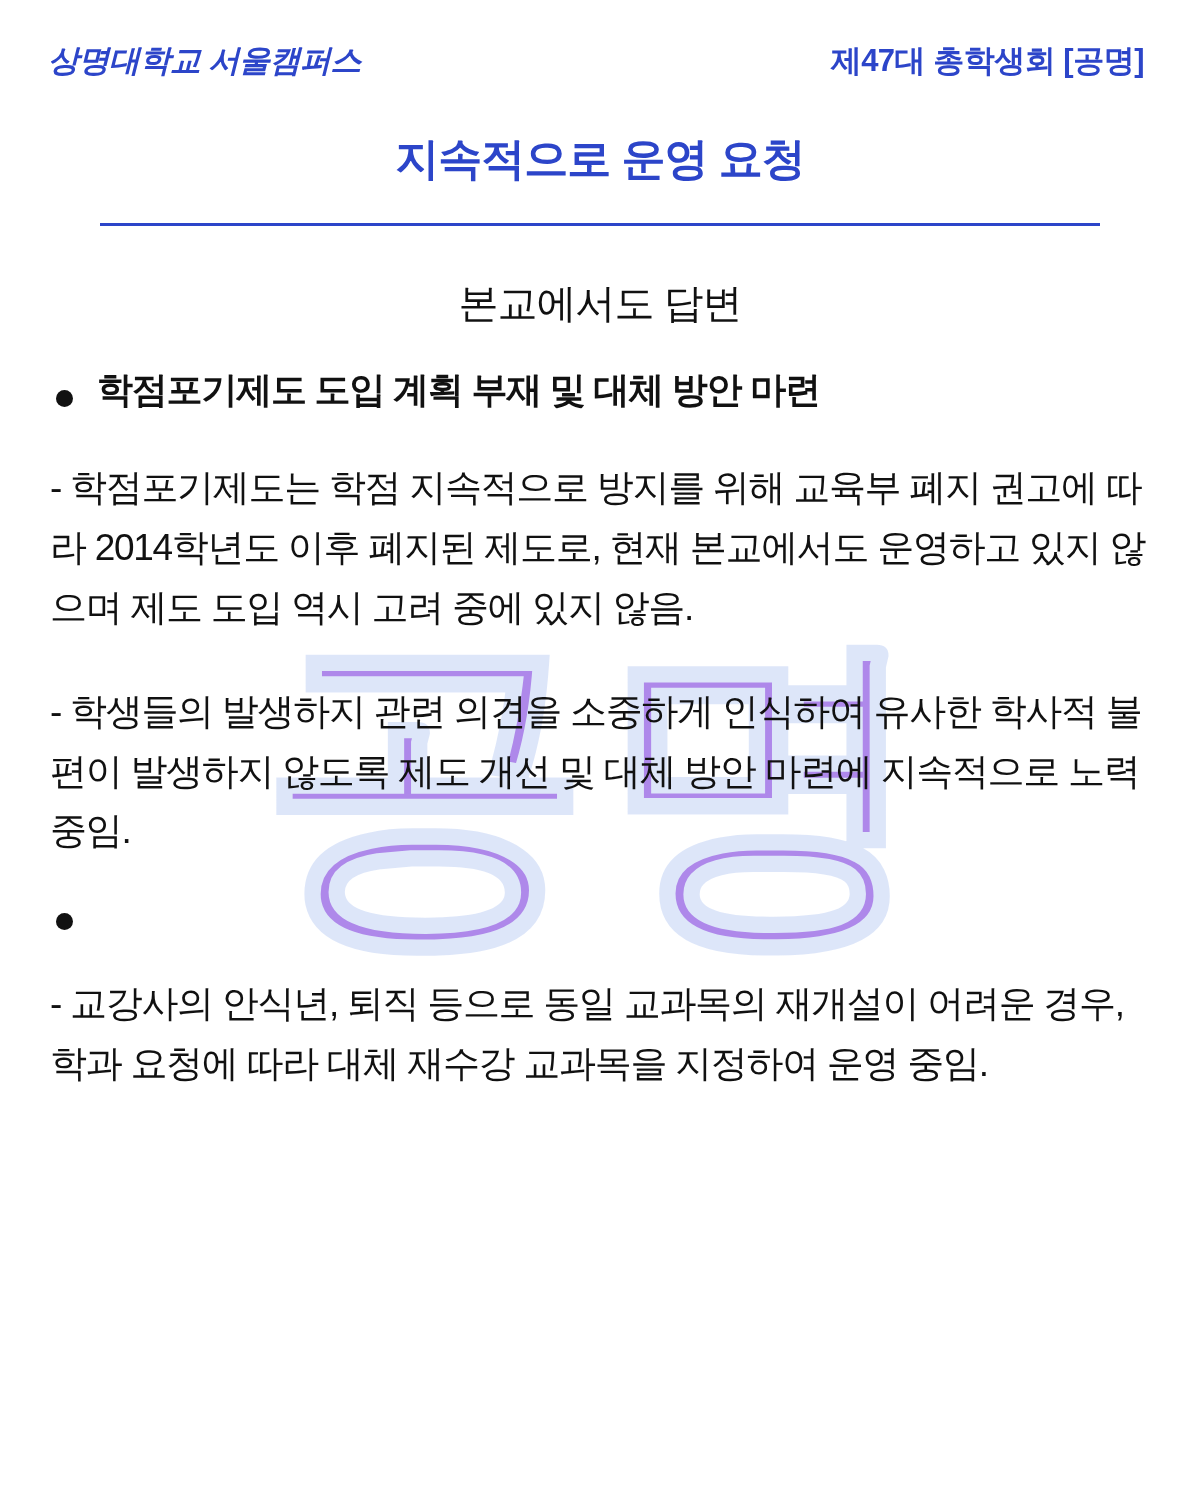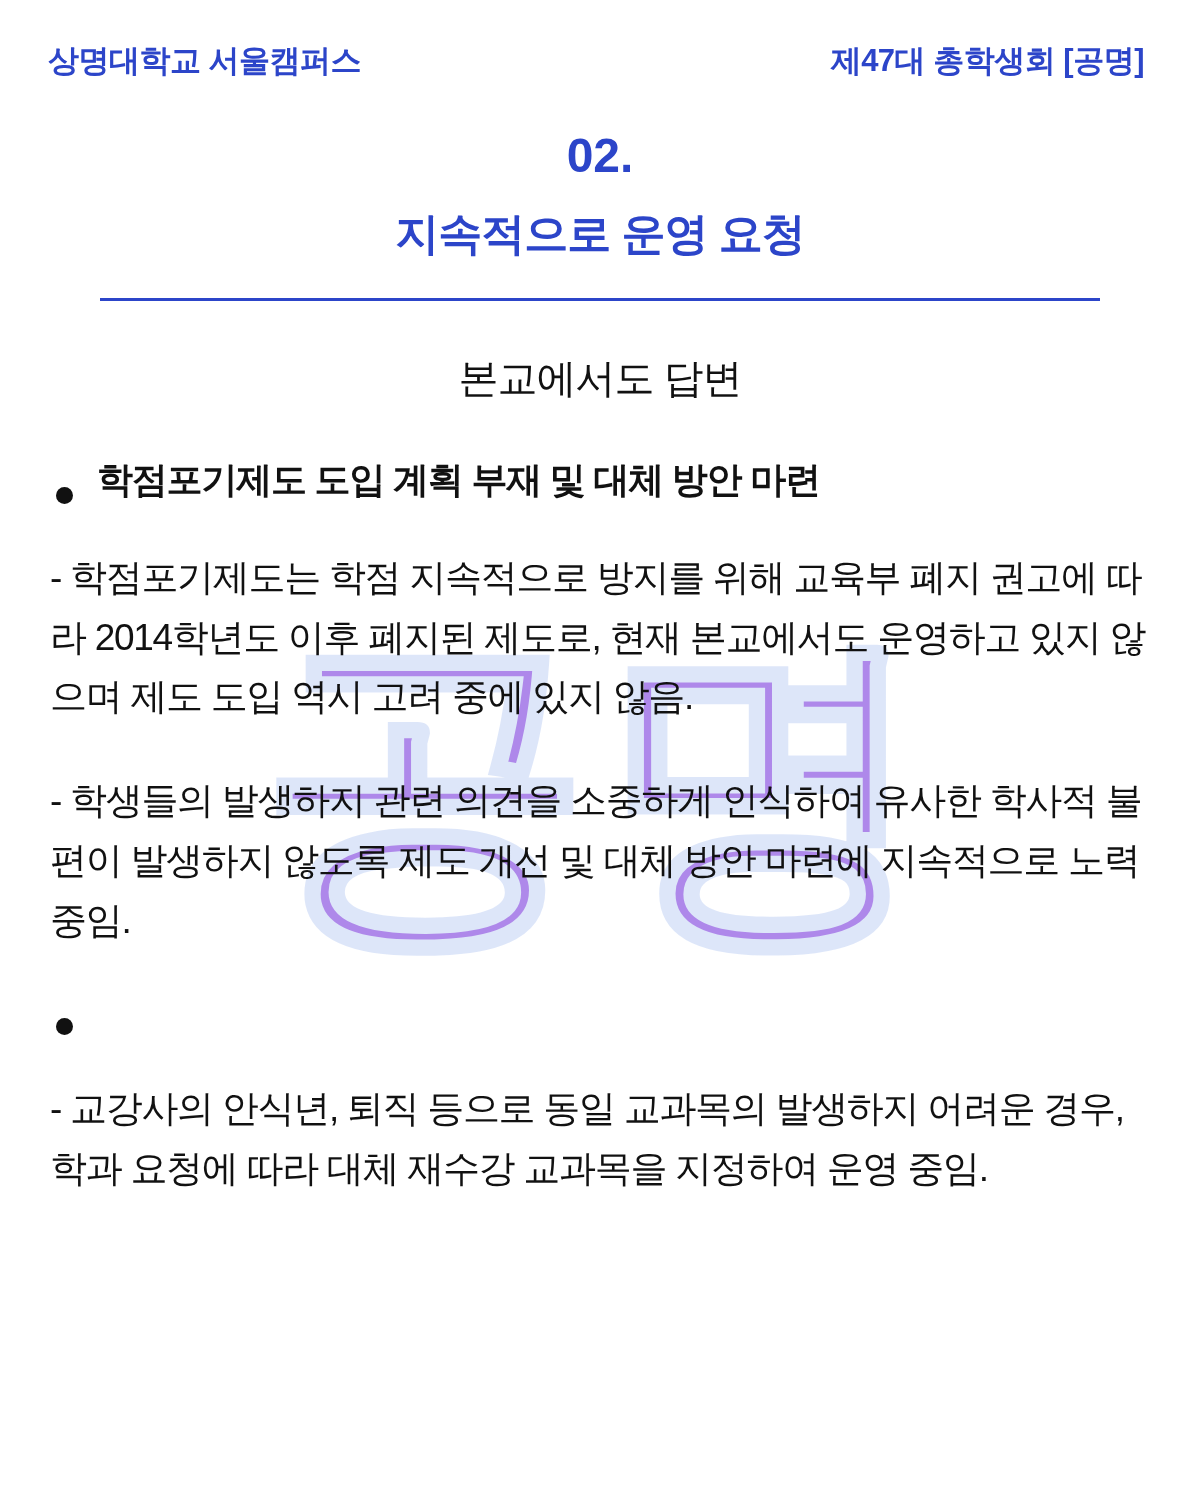--- a/index.html
+++ b/index.html
@@ -45,20 +45,21 @@
     display: flex;
     justify-content: space-between;
     align-items: flex-start;
     padding-top: 40px;
   }
   .header-left {
     font-size: 31px;
     font-weight: 700;
     color: #2c45c9;
     letter-spacing: -0.5px;
+    font-style: italic;
   }
   .header-right {
     font-size: 31px;
     font-weight: 700;
     color: #2c45c9;
     letter-spacing: -0.5px;
     margin-right: 8px;
   }
   .header-right .brand {
     font-weight: 700;
@@ -91,22 +92,22 @@
   .subtitle {
     text-align: center;
     font-size: 40px;
     color: #111111;
     margin-top: 50px;
     letter-spacing: -1px;
   }
 
   .bullet-row {
     display: flex;
-    align-items: flex-end;
-    margin-top: 51px;
+    align-items: center;
+    margin-top: 36px;
     padding-left: 8px;
   }
   .bullet-dot {
     width: 17px;
     height: 17px;
     border-radius: 50%;
     background: #111111;
     margin-top: 16px;
     margin-right: 24px;
     flex: none;
@@ -137,35 +138,34 @@
 <div class="page">
 
   <div class="header">
     <div class="header-left">상명대학교 서울캠퍼스</div>
     <div class="header-right">
       <span>제47대 총학생회 </span><span class="brand">[공명]</span>
     </div>
   </div>
 
   <div class="title-block">
-    <div class="title-number">02.</div>
     <div class="title-main">지속적으로 운영 요청</div>
   </div>
 
   <div class="divider"></div>
 
   <div class="subtitle">본교에서도 답변</div>
 
   <div class="bullet-row">
     <span class="bullet-dot"></span>
     <span class="bullet-text">학점포기제도 도입 계획 부재 및 대체 방안 마련</span>
   </div>
 
   <div class="para">- 학점포기제도는 학점 지속적으로 방지를 위해 교육부 폐지 권고에 따라 2014학년도 이후 폐지된 제도로, 현재 본교에서도 운영하고 있지 않으며 제도 도입 역시 고려 중에 있지 않음.</div>
   <div class="para">- 학생들의 발생하지 관련 의견을 소중하게 인식하여 유사한 학사적 불편이 발생하지 않도록 제도 개선 및 대체 방안 마련에 지속적으로 노력 중임.</div>
 
   <div class="bullet-row">
     <span class="bullet-dot"></span>
   </div>
 
-  <div class="para">- 교강사의 안식년, 퇴직 등으로 동일 교과목의 발생하지 어려운 경우, 학과 요청에 따라 대체 재수강 교과목을 지정하여 운영 중임.</div>
+  <div class="para">- 교강사의 안식년, 퇴직 등으로 동일 교과목의 재개설이 어려운 경우, 학과 요청에 따라 대체 재수강 교과목을 지정하여 운영 중임.</div>
 
 </div>
 
 </body></html>

